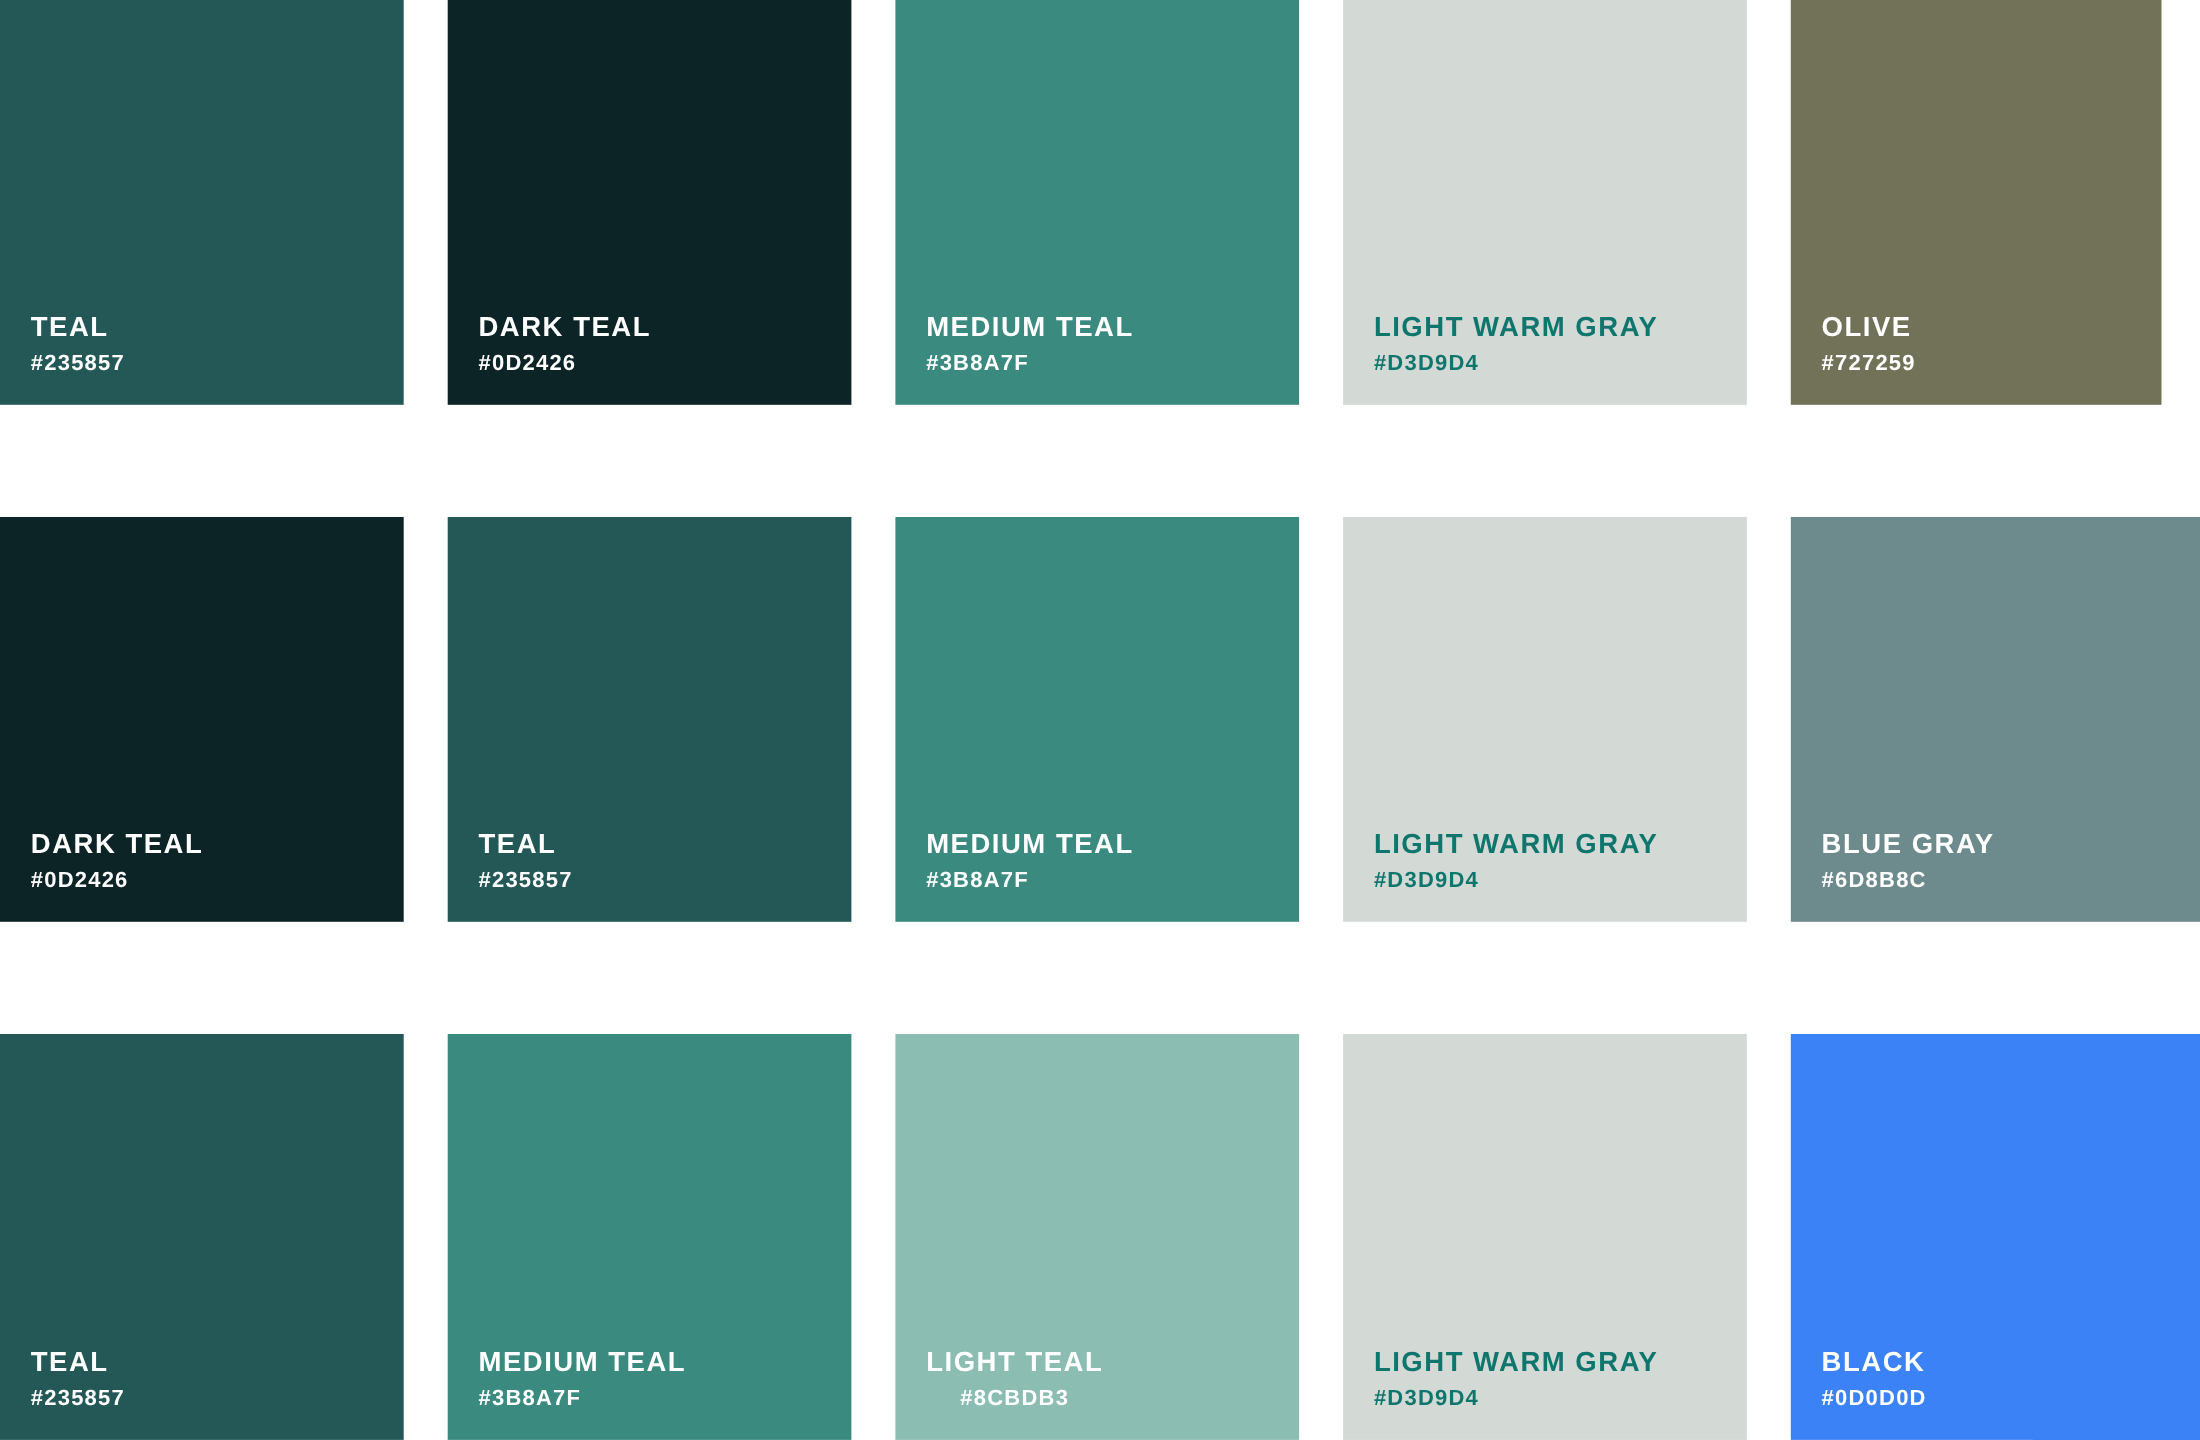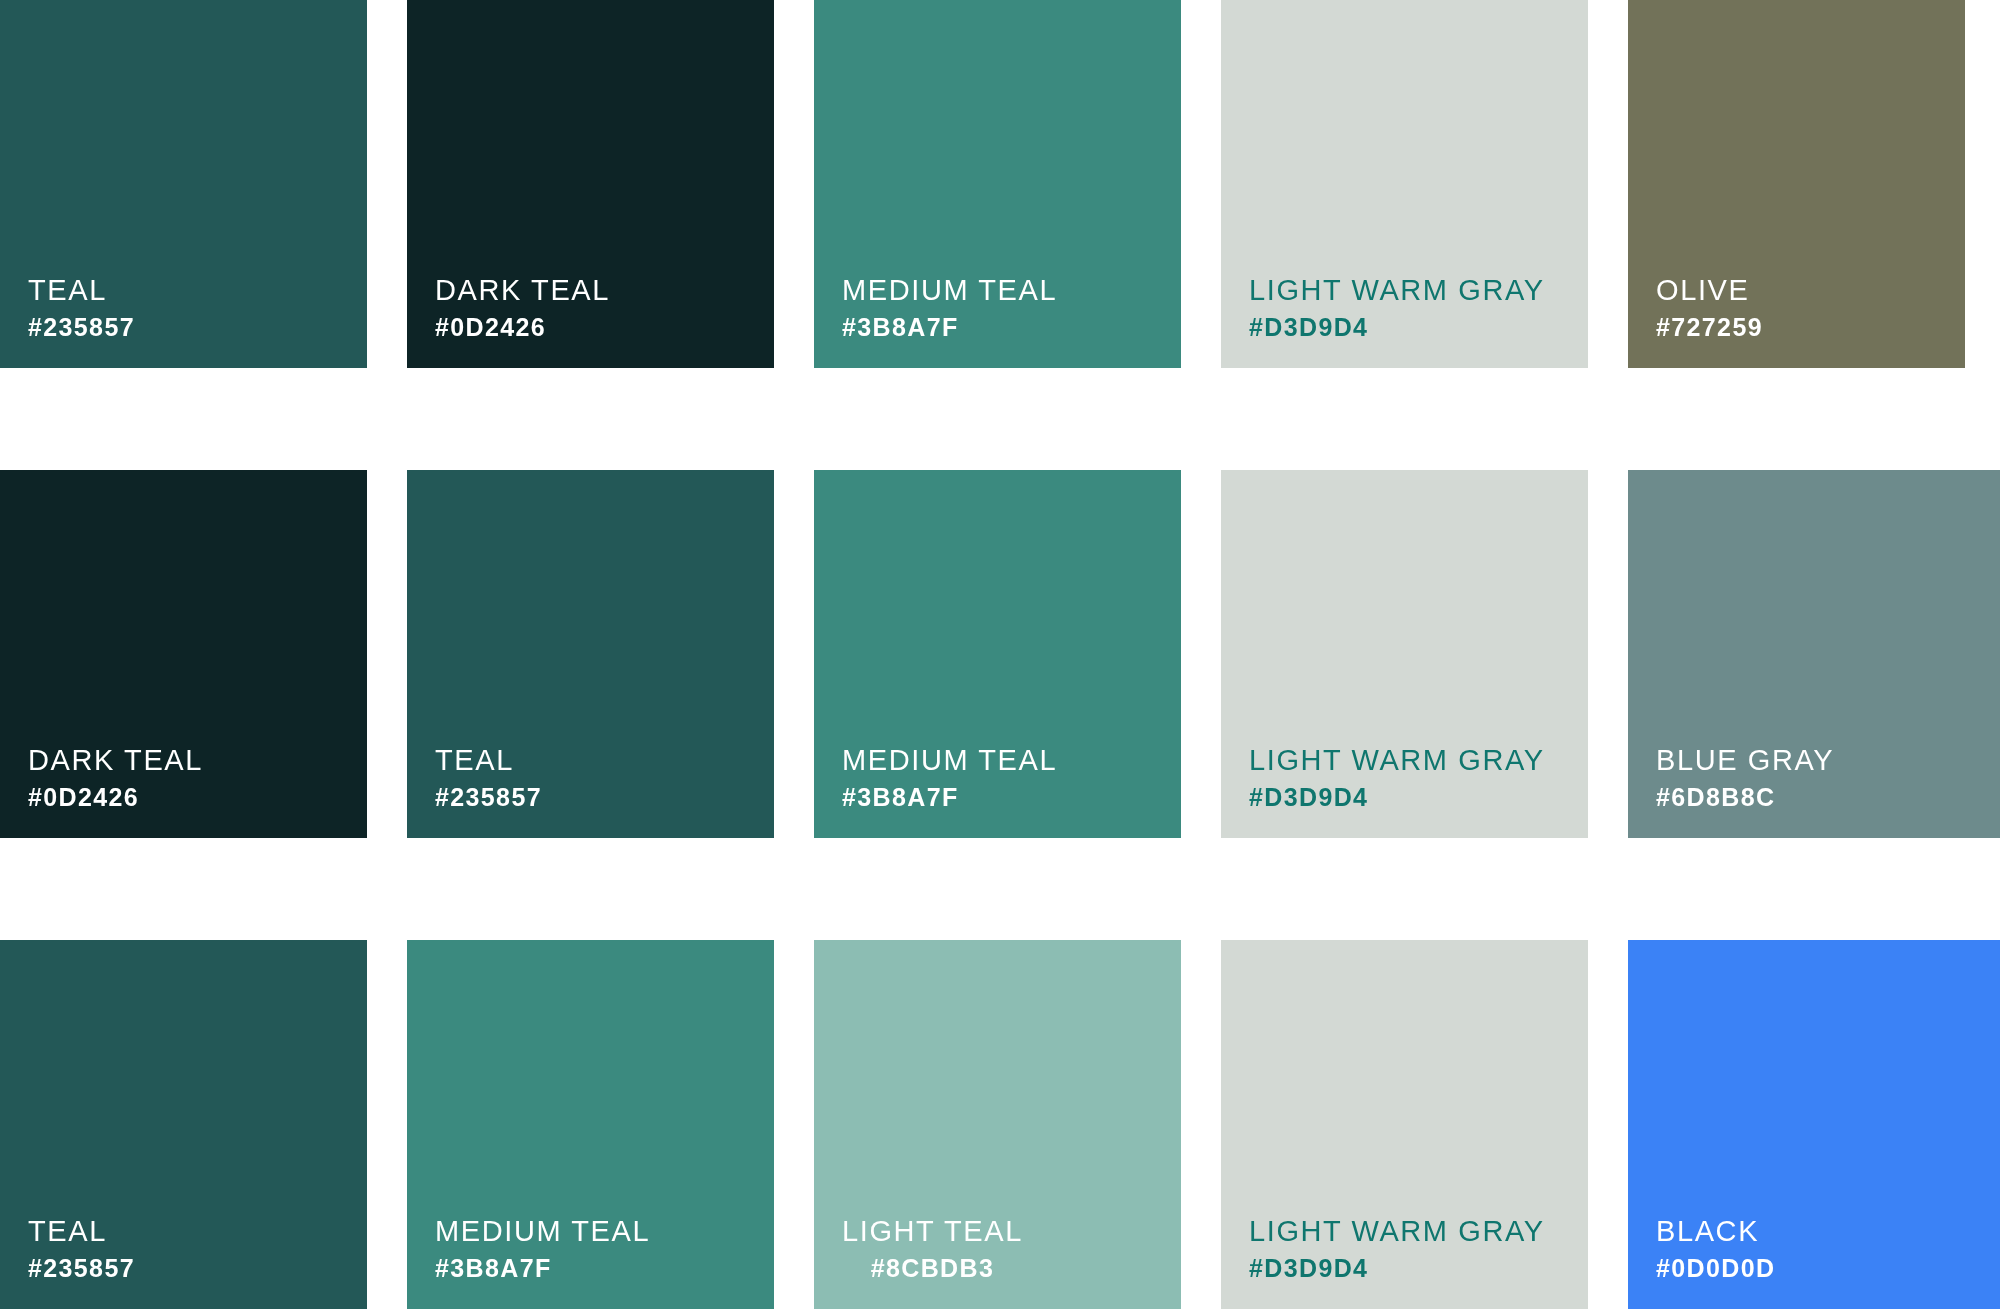--- a/index.html
+++ b/index.html
@@ -33,31 +33,31 @@
     position: absolute;
     left: 28px;
     bottom: 28px;
     line-height: 1.0;
     white-space: nowrap;
   }
 
   .swatch-name {
     display: block;
     font-family: "Liberation Sans", sans-serif;
-    font-size: 29px;
-    font-weight: normal;
+    font-size: 25px;
+    font-weight: bold;
     letter-spacing: 0.055em;
     margin: 0 0 10px 0;
     text-transform: uppercase;
   }
 
   .swatch-hex {
     display: block;
     font-family: "Liberation Sans", sans-serif;
-    font-size: 25px;
+    font-size: 20px;
     font-weight: bold;
     letter-spacing: 0.055em;
     margin: 0;
     text-transform: uppercase;
   }
 
   .on-dark .swatch-name,
   .on-dark .swatch-hex { color: #FFFFFF; }
 
   .on-light .swatch-name,

